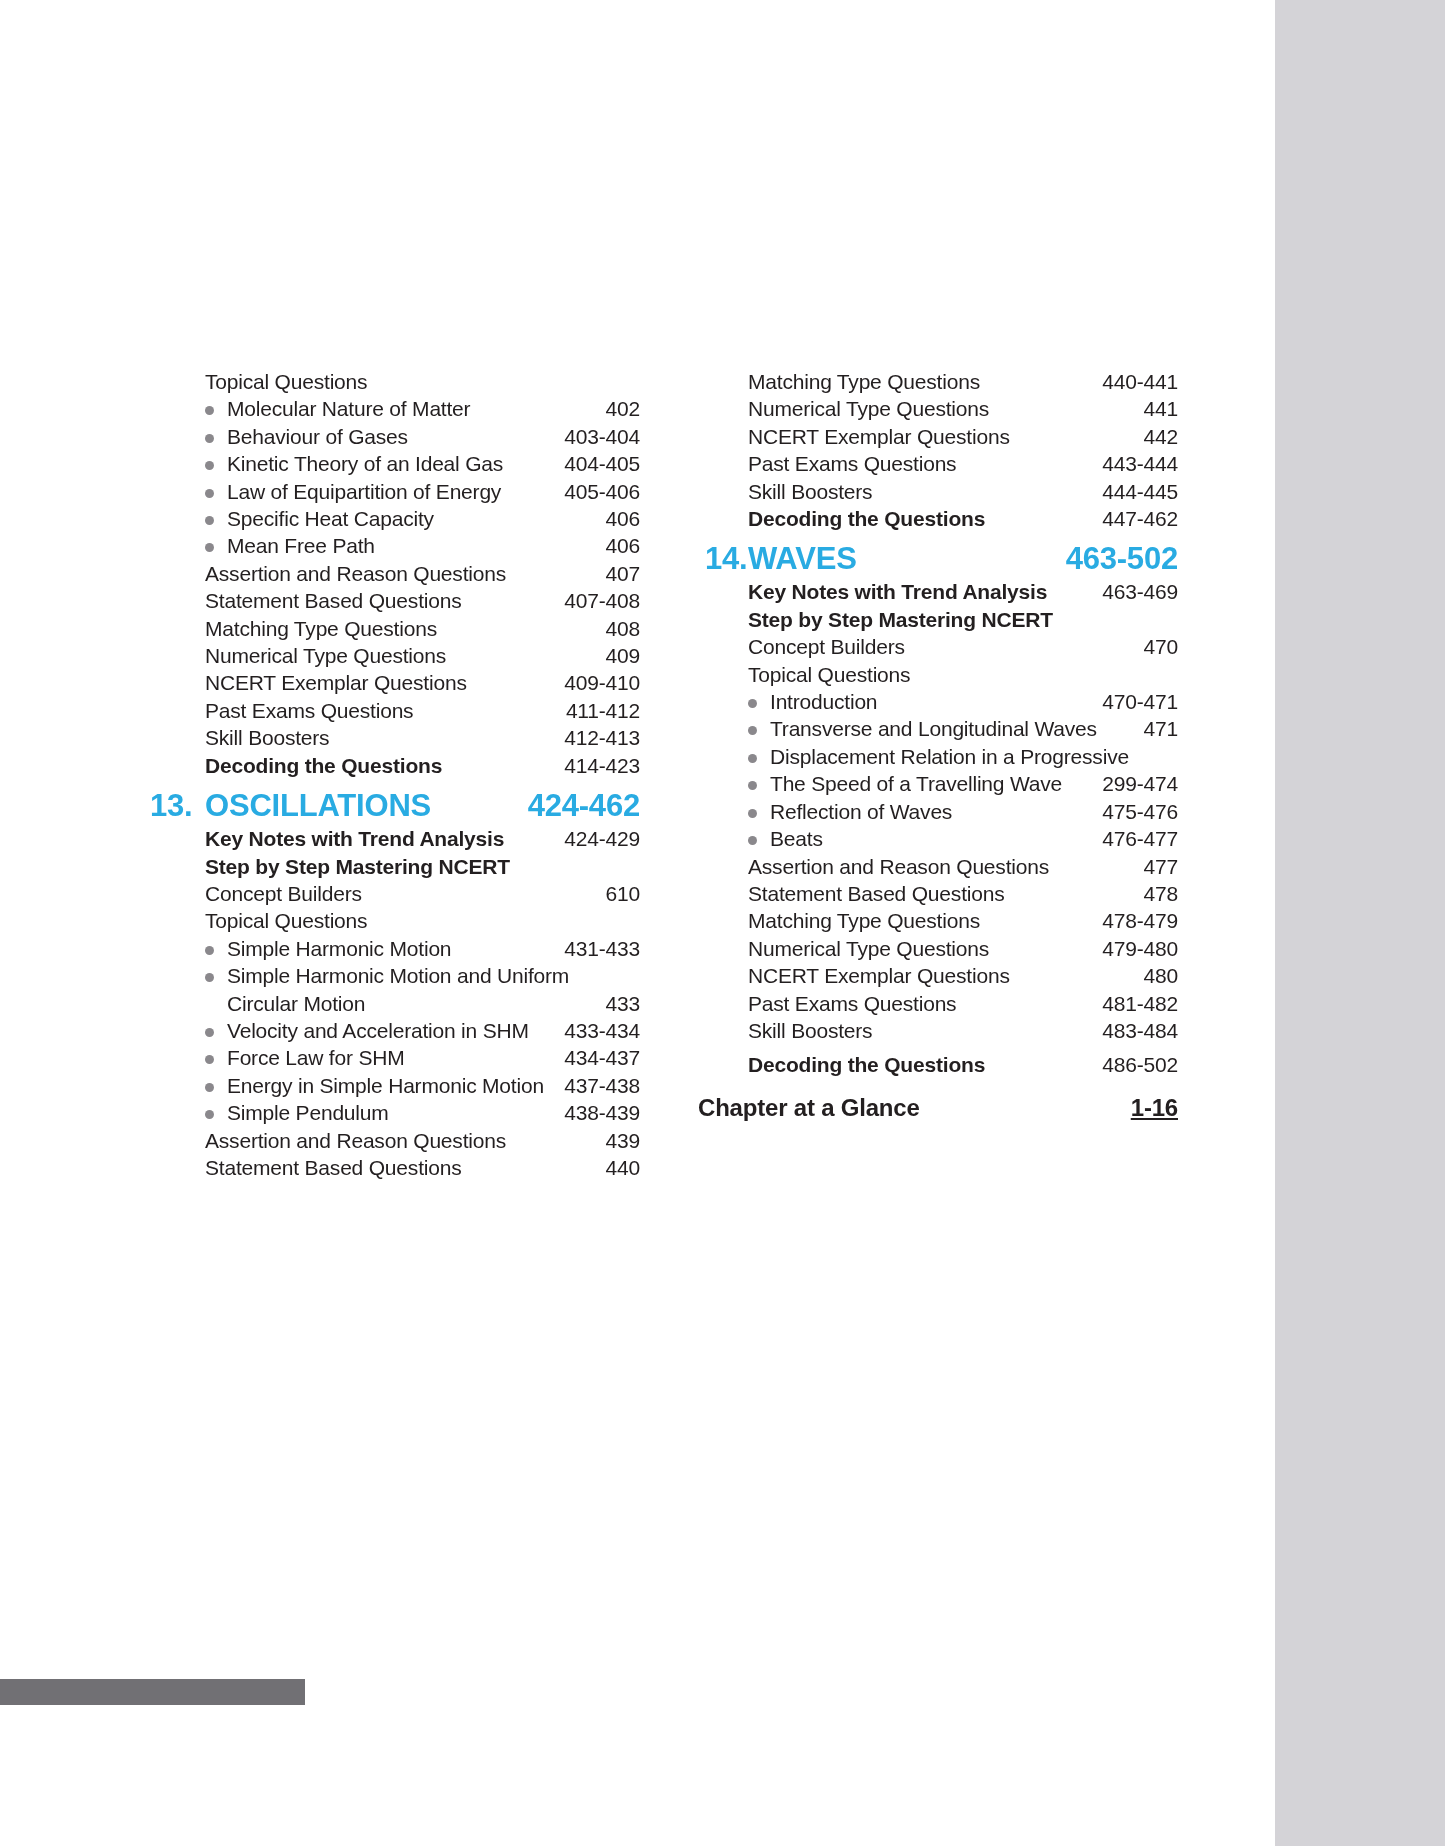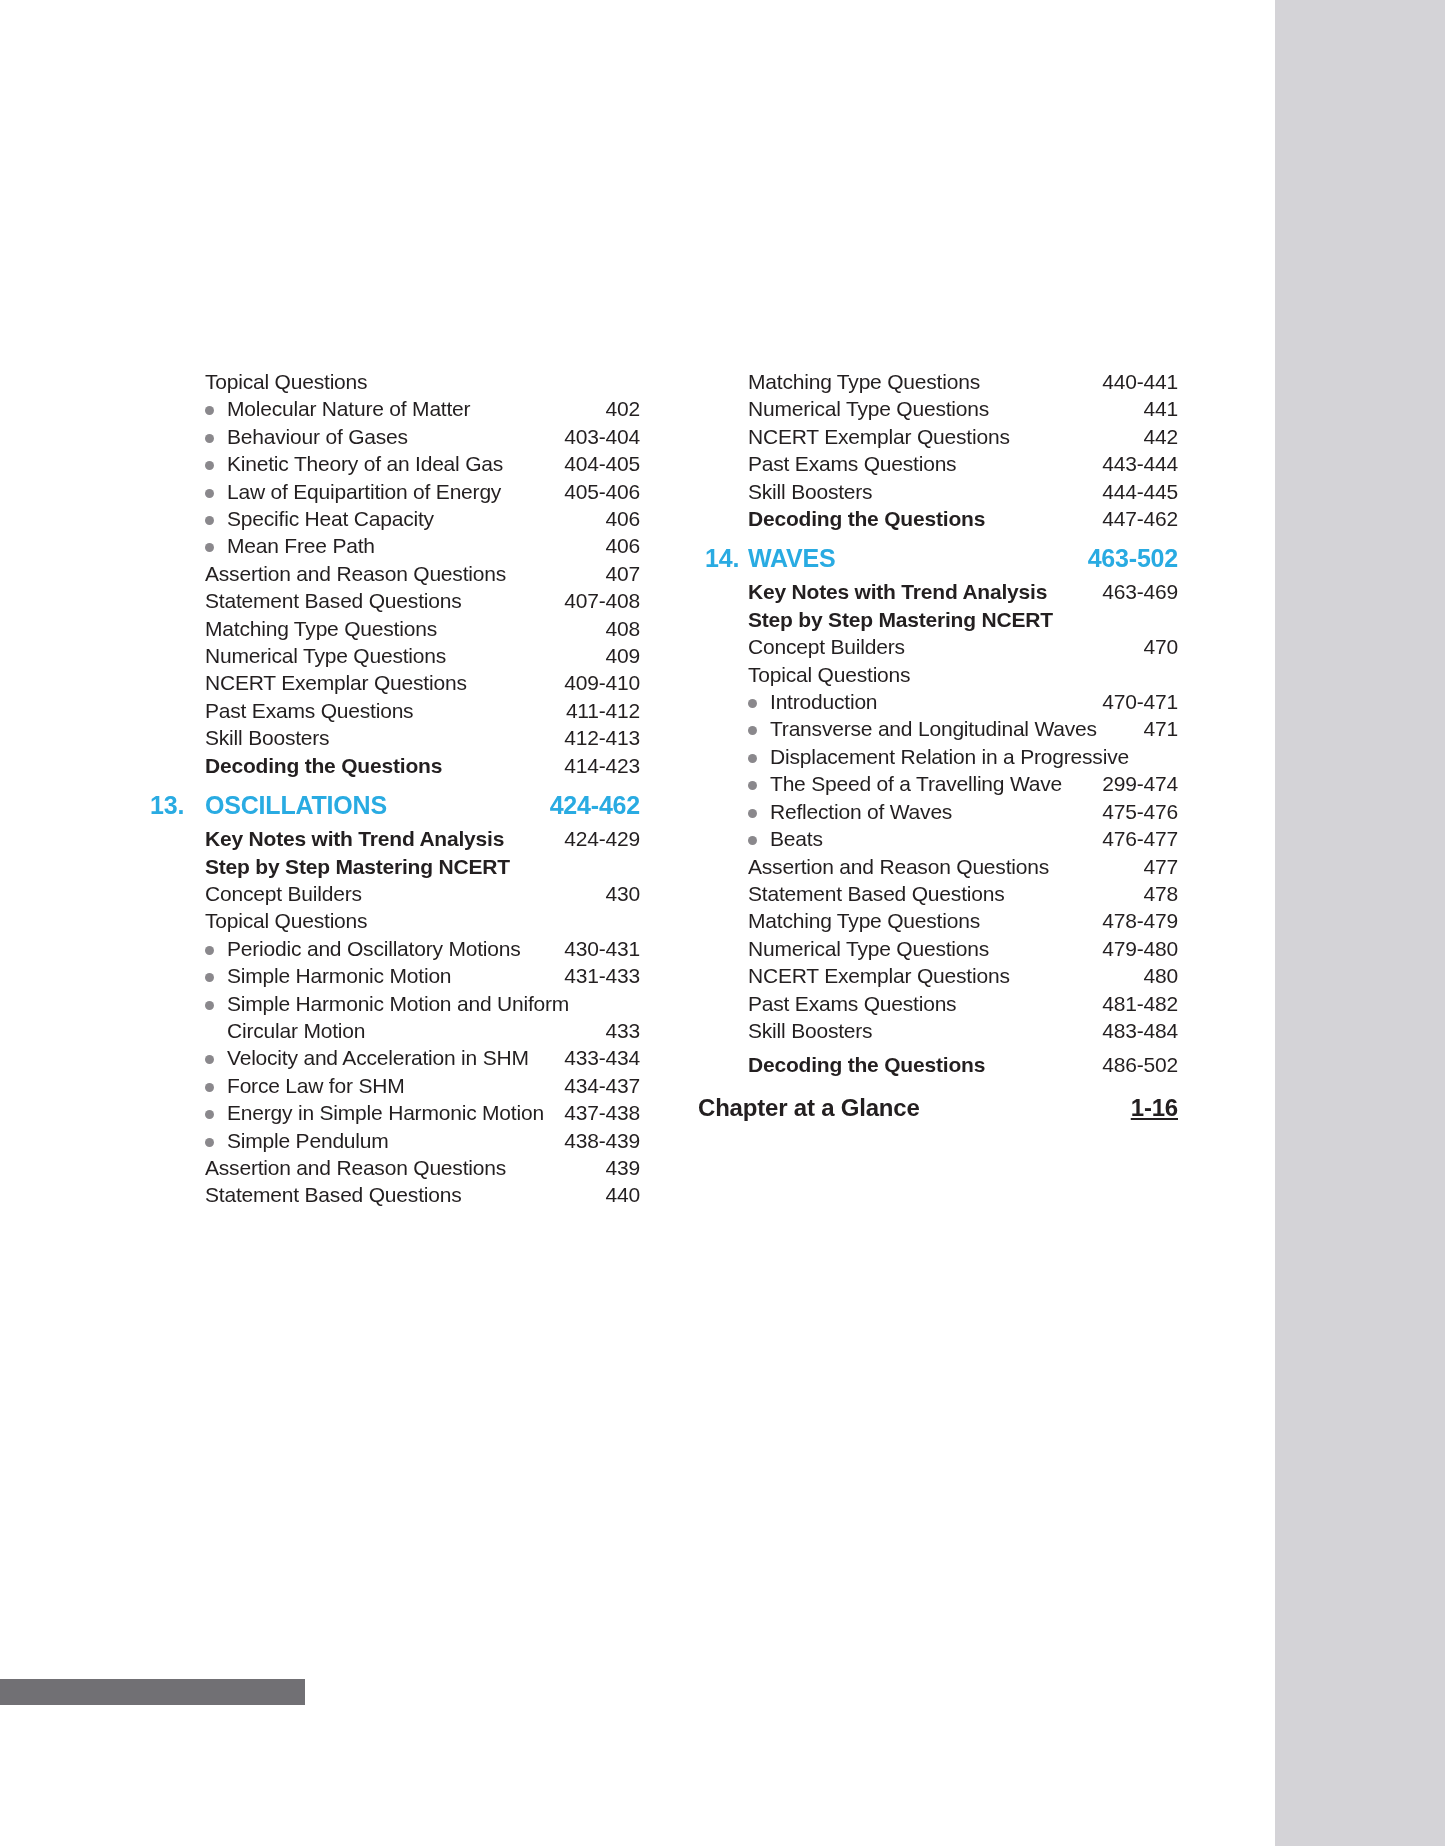--- a/index.html
+++ b/index.html
@@ -44,21 +44,21 @@
     content:"";display:inline-block;
     width:9px;height:9px;border-radius:50%;
     background:#8a888c;
     position:relative;top:-1px;
   }
 
   .chapter-row{
     display:flex;align-items:baseline;
     margin-left:var(--chindent);
     margin-top:10px;margin-bottom:3px;
-    font-size:25px;line-height:33px;
+    font-size:31px;line-height:33px;
     font-weight:700;
     letter-spacing:-0.2px;
     color:#29abe2;
   }
   .chapter-row .ch-num{flex:0 0 auto;width:calc(var(--indent) - var(--chindent));}
   .chapter-row .ch-title{flex:1 1 auto;}
   .chapter-row .ch-pages{flex:0 0 auto;white-space:nowrap;}
 
   .glance-row{
     display:flex;align-items:baseline;
@@ -150,30 +150,25 @@
       <div class="toc-row bold">
         <span class="label">Key Notes with Trend Analysis</span>
         <span class="pages">424-429</span>
       </div>
       <div class="toc-row bold">
         <span class="label">Step by Step Mastering NCERT</span>
         <span class="pages"></span>
       </div>
       <div class="toc-row">
         <span class="label">Concept Builders</span>
-        <span class="pages">430</span>
+        <span class="pages">610</span>
       </div>
       <div class="toc-row">
         <span class="label">Topical Questions</span>
         <span class="pages"></span>
-      </div>
-      <div class="toc-row">
-        <span class="bullet-dot"></span>
-        <span class="label">Periodic and Oscillatory Motions</span>
-        <span class="pages">430-431</span>
       </div>
       <div class="toc-row">
         <span class="bullet-dot"></span>
         <span class="label">Simple Harmonic Motion</span>
         <span class="pages">431-433</span>
       </div>
       <div class="toc-row">
         <span class="bullet-dot"></span>
         <span class="label">Simple Harmonic  Motion and Uniform</span>
         <span class="pages"></span>

